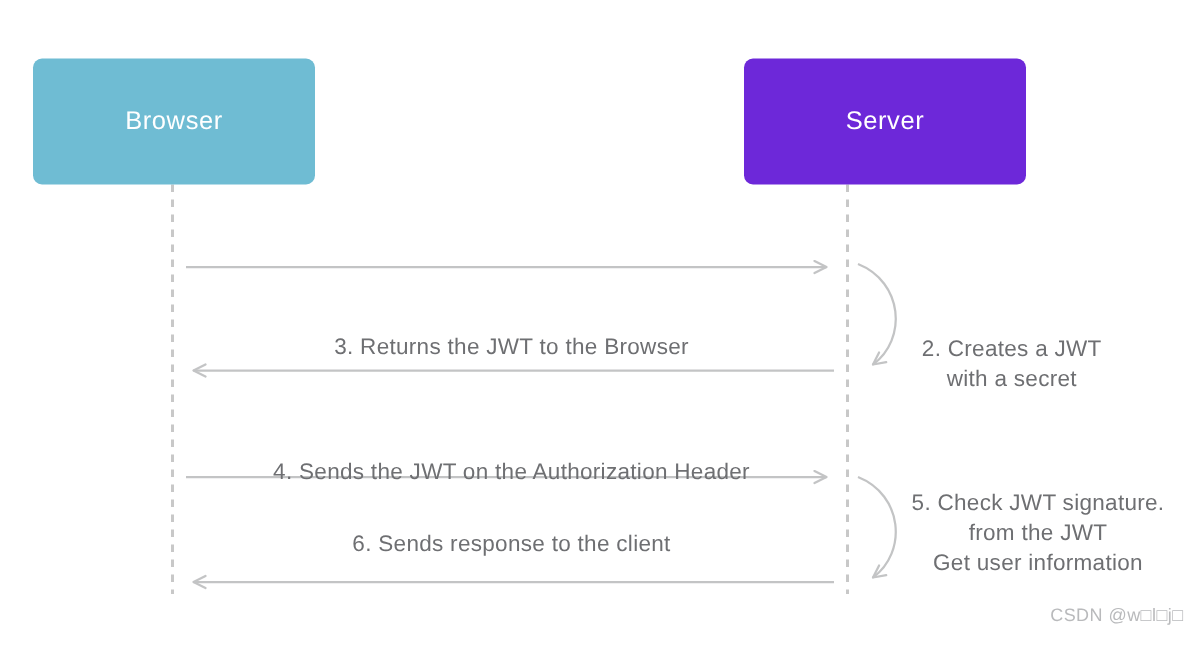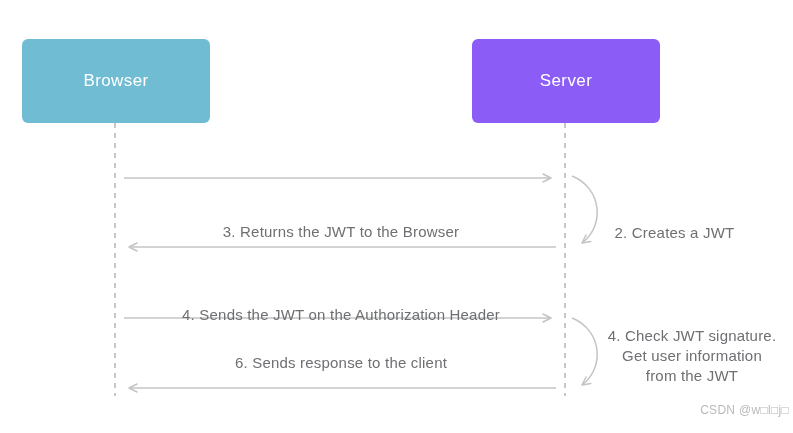--- a/index.html
+++ b/index.html
@@ -18,21 +18,21 @@
     height: 84px;
     border-radius: 6px;
     display: flex;
     align-items: center;
     justify-content: center;
     color: #ffffff;
     font-size: 17px;
     letter-spacing: 0.4px;
   }
   .actor-browser { left: 22px;  background: #6fbcd3; }
-  .actor-server  { left: 472px; background: #8b5cf6; }
+  .actor-server  { left: 496px; background: #6d28d9; }
 
   .svg-layer { position: absolute; left: 0; top: 0; }
 
   .msg-label {
     position: absolute;
     left: 116px;
     width: 450px;
     text-align: center;
     font-size: 15px;
     color: #6e6f72;
@@ -90,22 +90,23 @@
   <div class="actor-box actor-server">
     <span>Server</span>
   </div>
 
   <div class="msg-label" style="top:223px">3. Returns the JWT to the Browser</div>
   <div class="msg-label" style="top:306px">4. Sends the JWT on the Authorization Header</div>
   <div class="msg-label" style="top:354px">6. Sends response to the client</div>
 
   <div class="note note-2">
     <div>2. Creates a JWT</div>
+    <div>with a secret</div>
   </div>
   <div class="note note-5">
-    <div>4. Check JWT signature.</div>
+    <div>5. Check JWT signature.</div>
+    <div>from the JWT</div>
     <div>Get user information</div>
-    <div>from the JWT</div>
   </div>
 
   <div class="watermark">CSDN @w□l□j□</div>
 
 </div>
 
 </body></html>

